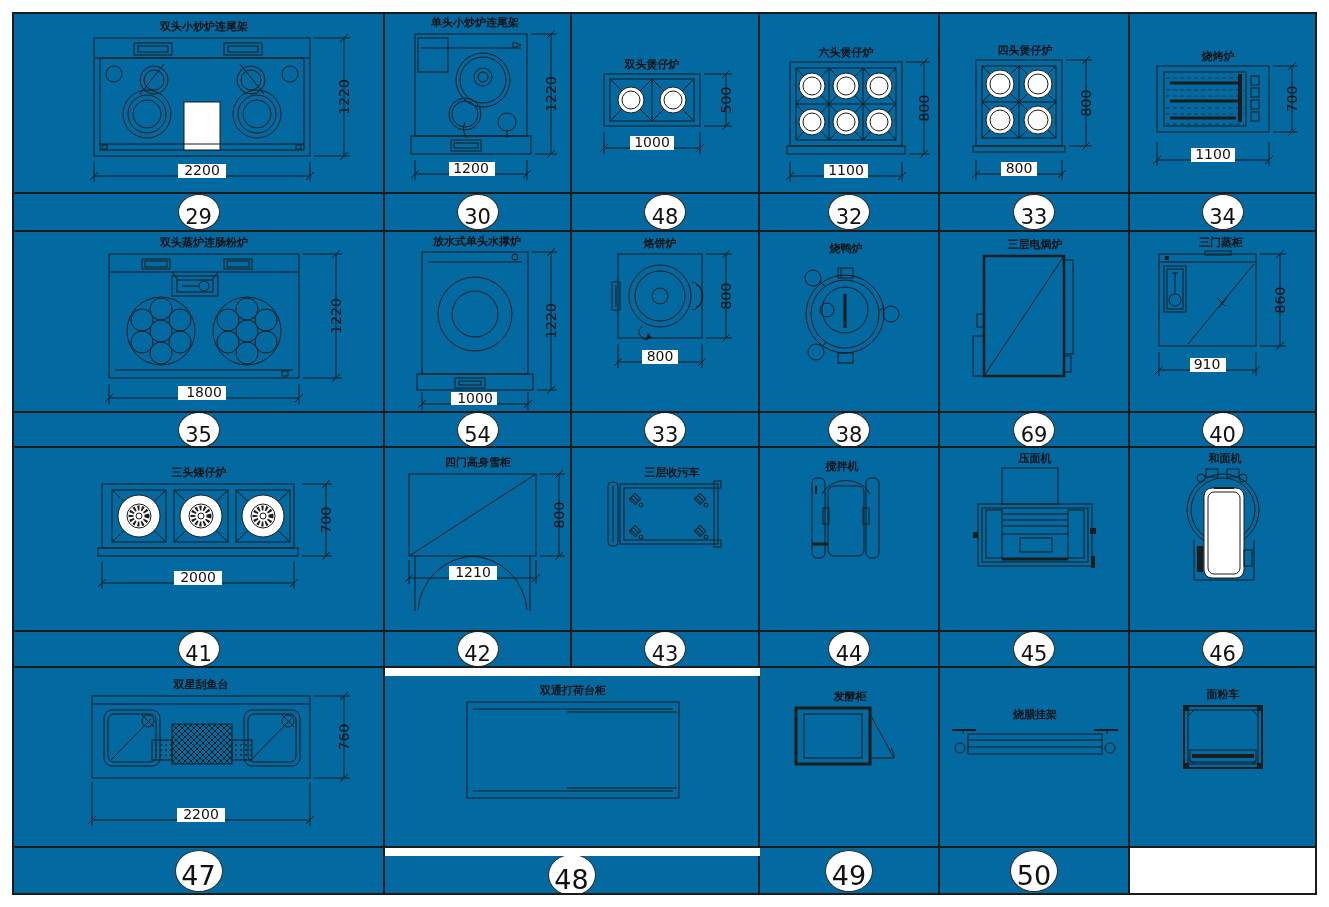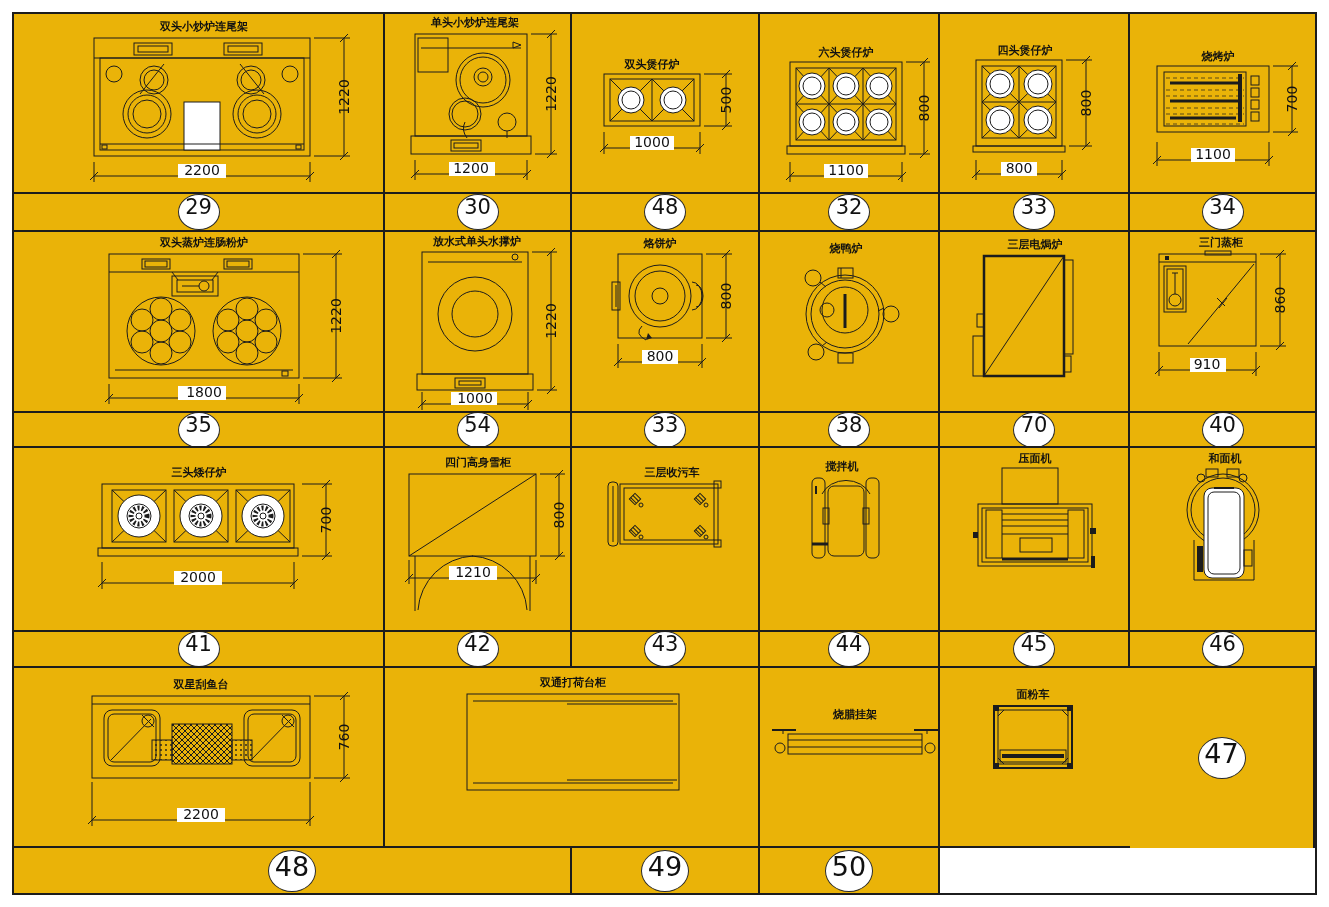--- a/index.html
+++ b/index.html
@@ -3,27 +3,27 @@
 <meta charset="utf-8">
 <style>
   html,body{margin:0;padding:0;background:#e8e8e8;}
   .page{width:1329px;height:907px;background:#ffffff;position:relative;box-sizing:border-box;
         padding:12px;font-family:"DejaVu Sans",sans-serif;}
   .grid{display:grid;border:2px solid #1c1c1c;
         grid-template-columns:371px 187px 188px 180px 190px 185px;
         grid-template-rows:180px 38px 181px 35px 184px 36px 180px 45px;
         background:#ffffff;}
   .cell,.strip{border-right:2px solid #1c1c1c;border-bottom:2px solid #1c1c1c;
-        position:relative;overflow:hidden;box-sizing:border-box;background:#eab308;}
+        position:relative;overflow:hidden;box-sizing:border-box;background:#0369a1;}
   .lastcol{border-right:none;}
   .lastrow{border-bottom:none;}
-  .span2{grid-column:span 2;}
+  .span2{grid-column:span 2;margin-top:8px;}
   .strip{display:flex;align-items:center;justify-content:center;}
   .num{width:40px;height:34px;border:1.5px solid #2a2a2a;border-radius:50%;
-       display:flex;align-items:flex-start;justify-content:center;
+       display:flex;align-items:flex-end;justify-content:center;
        font:21px "DejaVu Sans",sans-serif;color:#111;background:#fff;}
   .strip.tall .num{width:46px;height:40px;font-size:27px;}
   svg{display:block;}
   .dg{stroke:#1c1c1c;fill:none;stroke-width:1;}
   .wf{fill:#ffffff;}
   .bk{fill:#1c1c1c;stroke:none;}
   .t{font:bold 11px "DejaVu Sans",sans-serif;fill:#111;text-anchor:middle;stroke:none;}
   .dim{font:14px "DejaVu Sans",sans-serif;fill:#111;text-anchor:middle;stroke:none;}
   .dash{stroke-dasharray:4 3;stroke-width:.7;}
   .thick{stroke-width:3;}
@@ -503,21 +503,21 @@
           <span>33</span>
         </div>
       </div>
   <div class="strip">
         <div class="num">
           <span>38</span>
         </div>
       </div>
   <div class="strip">
         <div class="num">
-          <span>70</span>
+          <span>69</span>
         </div>
       </div>
   <div class="strip lastcol">
         <div class="num">
           <span>40</span>
         </div>
       </div>
 
   <div class="cell">
     <svg width="371" height="184" viewBox="0 0 371 184">
@@ -769,20 +769,32 @@
         <rect x="82" y="26" width="212" height="96"></rect>
         <line x1="88" y1="33" x2="288" y2="33"></line>
             <line x1="182" y1="36" x2="292" y2="36"></line>
         <line x1="88" y1="115" x2="288" y2="115"></line>
             <line x1="182" y1="112" x2="292" y2="112"></line>
       </g>
       <text class="t" x="188" y="18">双通打荷台柜</text>
     </svg>
   </div>
 
+  <div class="cell">
+    <svg width="180" height="180" viewBox="0 0 180 180">
+      <g class="dg">
+        <rect x="36" y="40" width="74" height="56" stroke-width="3"></rect>
+        <rect x="44" y="46" width="58" height="44"></rect>
+        <line x1="110" y1="46" x2="134" y2="90"></line>
+            <line x1="110" y1="90" x2="134" y2="90"></line>
+        <path d="M131,80 q4,6 3,10"></path>
+      </g>
+      <text class="t" x="90" y="32">发酵柜</text>
+    </svg>
+  </div>
 
   <div class="cell">
     <svg width="190" height="180" viewBox="0 0 190 180">
       <g class="dg">
         <rect x="28" y="66" width="134" height="20"></rect>
         <line x1="28" y1="72" x2="162" y2="72"></line>
             <line x1="28" y1="79" x2="162" y2="79"></line>
         <line x1="12" y1="62" x2="36" y2="62" stroke-width="2"></line>
             <line x1="23" y1="62" x2="23" y2="66"></line>
         <circle cx="20" cy="80" r="5"></circle>

